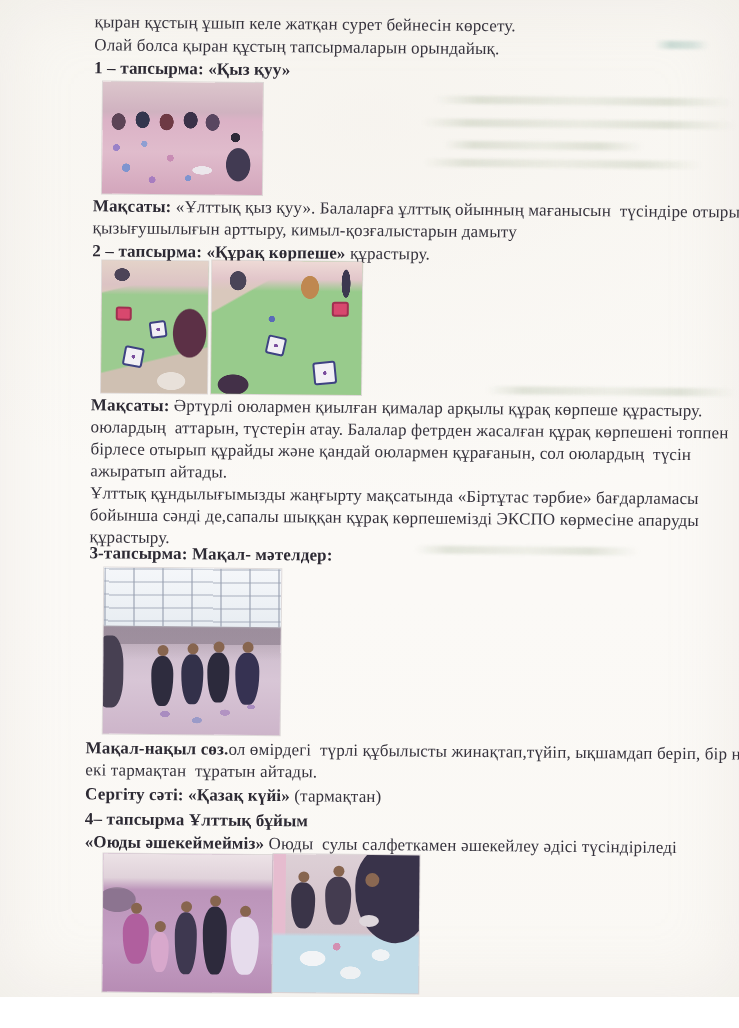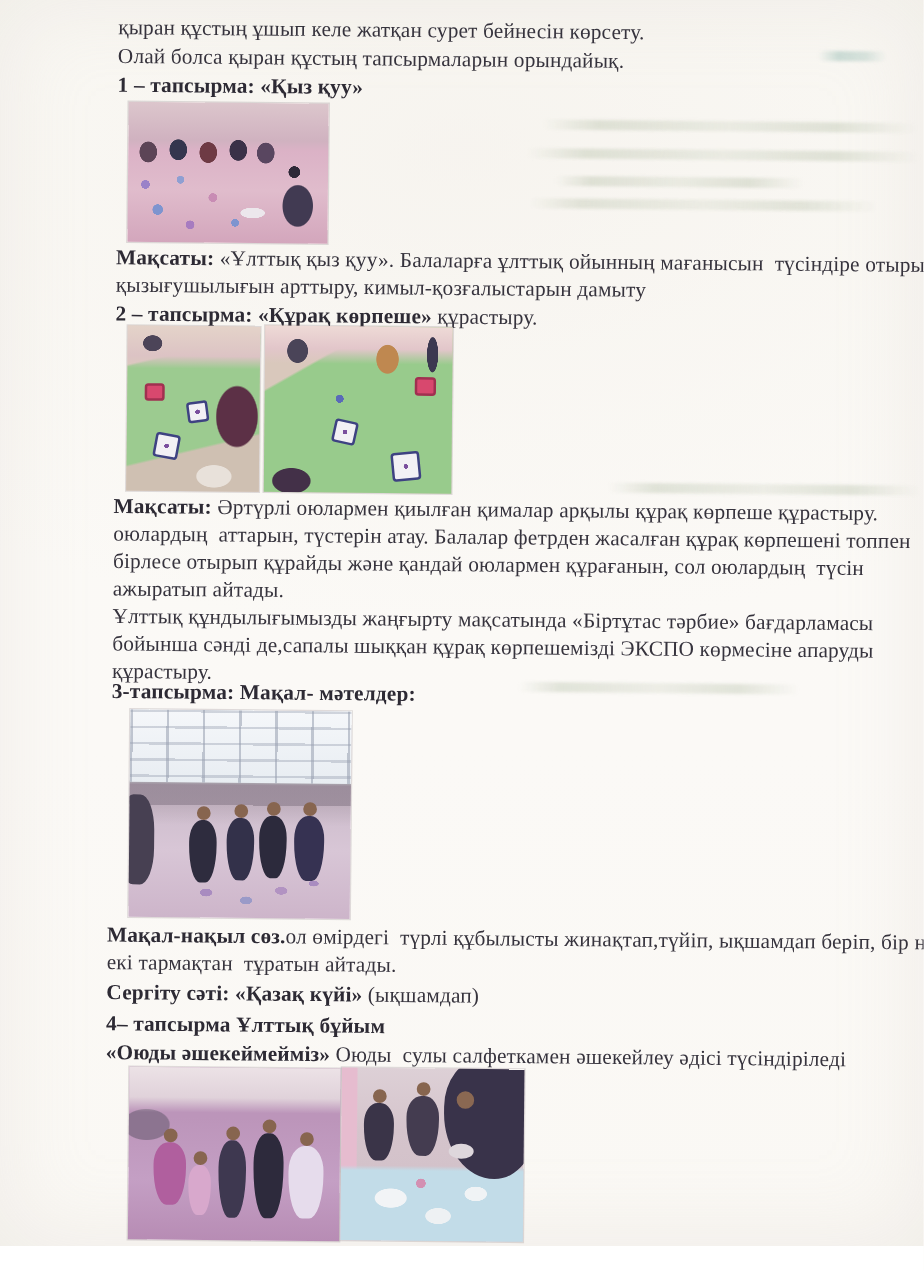--- a/index.html
+++ b/index.html
@@ -147,21 +147,21 @@
         <span class="win"></span>
         <span class="adult" style="left:-8px;top:68px;width:28px;height:72px;"></span>
         <span class="kid" style="left:48px;top:88px;width:22px;height:50px;background:#2e2c3e;"></span>
         <span class="kid" style="left:78px;top:86px;width:22px;height:50px;background:#33314a;"></span>
         <span class="kid" style="left:104px;top:84px;width:22px;height:50px;background:#2c2a3c;"></span>
         <span class="kid" style="left:132px;top:84px;width:24px;height:52px;background:#363252;"></span>
       </div>
       <div class="tl" style="top:739px;left:88px;"><span class="b">Мақал-нақыл сөз.</span><span>ол өмірдегі  түрлі құбылысты жинақтап,түйіп, ықшамдап беріп, бір н</span></div>
       <div class="tl" style="top:761px;left:88px;">екі тармақтан  тұратын айтады.</div>
 
-      <div class="tl" style="top:785px;left:88px;"><span class="b">Сергіту сәті: «Қазақ күйі»</span><span> (ықшамдап)</span></div>
+      <div class="tl" style="top:785px;left:88px;"><span class="b">Сергіту сәті: «Қазақ күйі»</span><span> (тармақтан)</span></div>
       <div class="tl b" style="top:810px;left:88px;">4– тапсырма Ұлттық бұйым</div>
       <div class="tl" style="top:833px;left:88px;"><span class="b">«Оюды әшекеймейміз»</span><span> Оюды  сулы салфеткамен әшекейлеу әдісі түсіндіріледі</span></div>
 
       <div class="ph" id="p4a">
         <span class="kid" style="left:20px;top:60px;width:26px;height:50px;background:#b05f9e;"></span>
         <span class="kid" style="left:48px;top:78px;width:18px;height:40px;background:#d8a8cc;"></span>
         <span class="kid" style="left:72px;top:58px;width:22px;height:62px;background:#3e3850;"></span>
         <span class="kid" style="left:100px;top:52px;width:24px;height:68px;background:#2d2a3c;"></span>
         <span class="kid" style="left:128px;top:62px;width:28px;height:58px;background:#e6dcec;"></span>
       </div>

